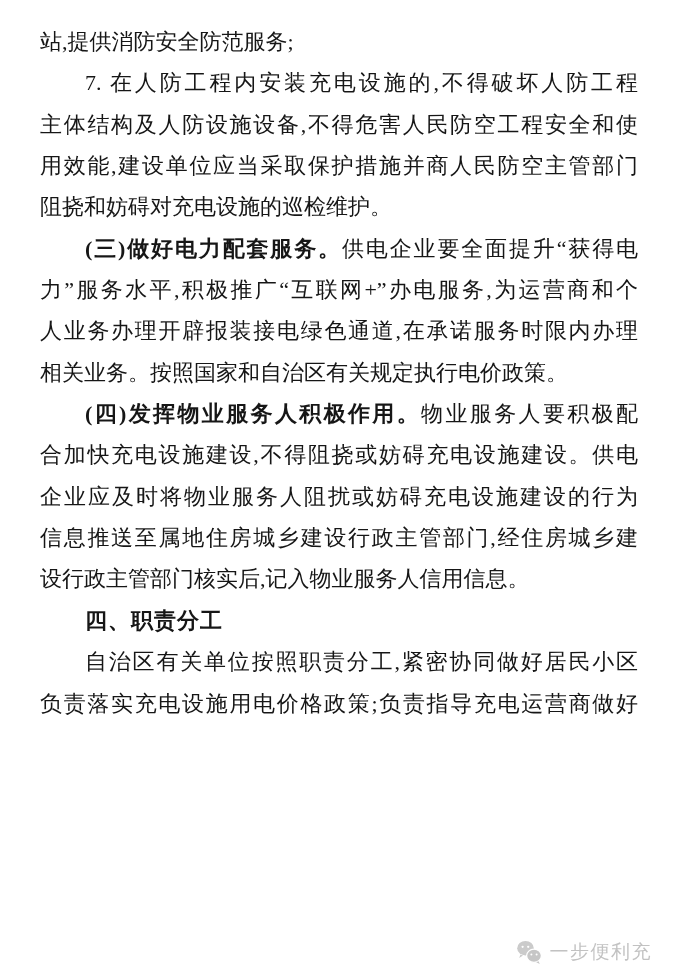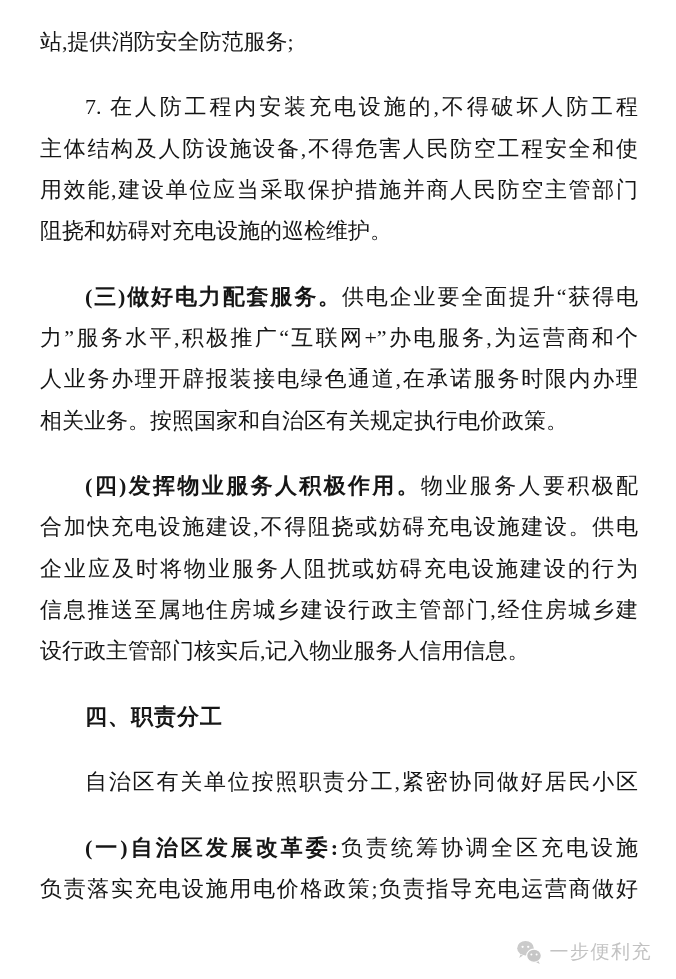--- a/index.html
+++ b/index.html
@@ -30,21 +30,20 @@
     text-align-last: justify;
     text-justify: inter-character;
     white-space: nowrap;
     overflow: visible;
   }
   .line.end {
     text-align-last: left;
   }
   .line.indent {
     padding-left: 45px;
-    margin-top: 24px;
   }
   .lead {
     font-weight: 700;
   }
   .line.heading {
     font-family: "Liberation Sans", "DejaVu Sans", sans-serif;
     font-weight: 700;
     text-align-last: left;
     letter-spacing: 1px;
   }
@@ -85,23 +84,20 @@
     <div class="line end">相关业务。按照国家和自治区有关规定执行电价政策。</div>
     <div class="line indent">
       <span class="lead">(四)发挥物业服务人积极作用。</span><span>物业服务人要积极配</span>
     </div>
     <div class="line">合加快充电设施建设,不得阻挠或妨碍充电设施建设。供电</div>
     <div class="line">企业应及时将物业服务人阻扰或妨碍充电设施建设的行为</div>
     <div class="line">信息推送至属地住房城乡建设行政主管部门,经住房城乡建</div>
     <div class="line end">设行政主管部门核实后,记入物业服务人信用信息。</div>
     <div class="line heading indent">四、职责分工</div>
     <div class="line indent">自治区有关单位按照职责分工,紧密协同做好居民小区</div>
-    <div class="line indent">
-      <span class="lead">(一)自治区发展改革委:</span><span>负责统筹协调全区充电设施</span>
-    </div>
     <div class="line">负责落实充电设施用电价格政策;负责指导充电运营商做好</div>
   </div>
 
   <div class="watermark">
     <svg class="wm-icon" width="28" height="26" viewBox="0 0 28 26" xmlns="http://www.w3.org/2000/svg">
       <ellipse cx="10.5" cy="9.2" rx="8.3" ry="7.3" fill="#cbcbcb"></ellipse>
       <path d="M5.5 15.5 L4.2 19 L8 16.4 Z" fill="#cbcbcb"></path>
       <circle cx="7.6" cy="7.8" r="1.15" fill="#ffffff"></circle>
       <circle cx="13.2" cy="7.8" r="1.15" fill="#ffffff"></circle>
       <ellipse cx="19" cy="16.8" rx="7.4" ry="6.6" fill="#c6c6c6" stroke="#ffffff" stroke-width="1.3"></ellipse>

